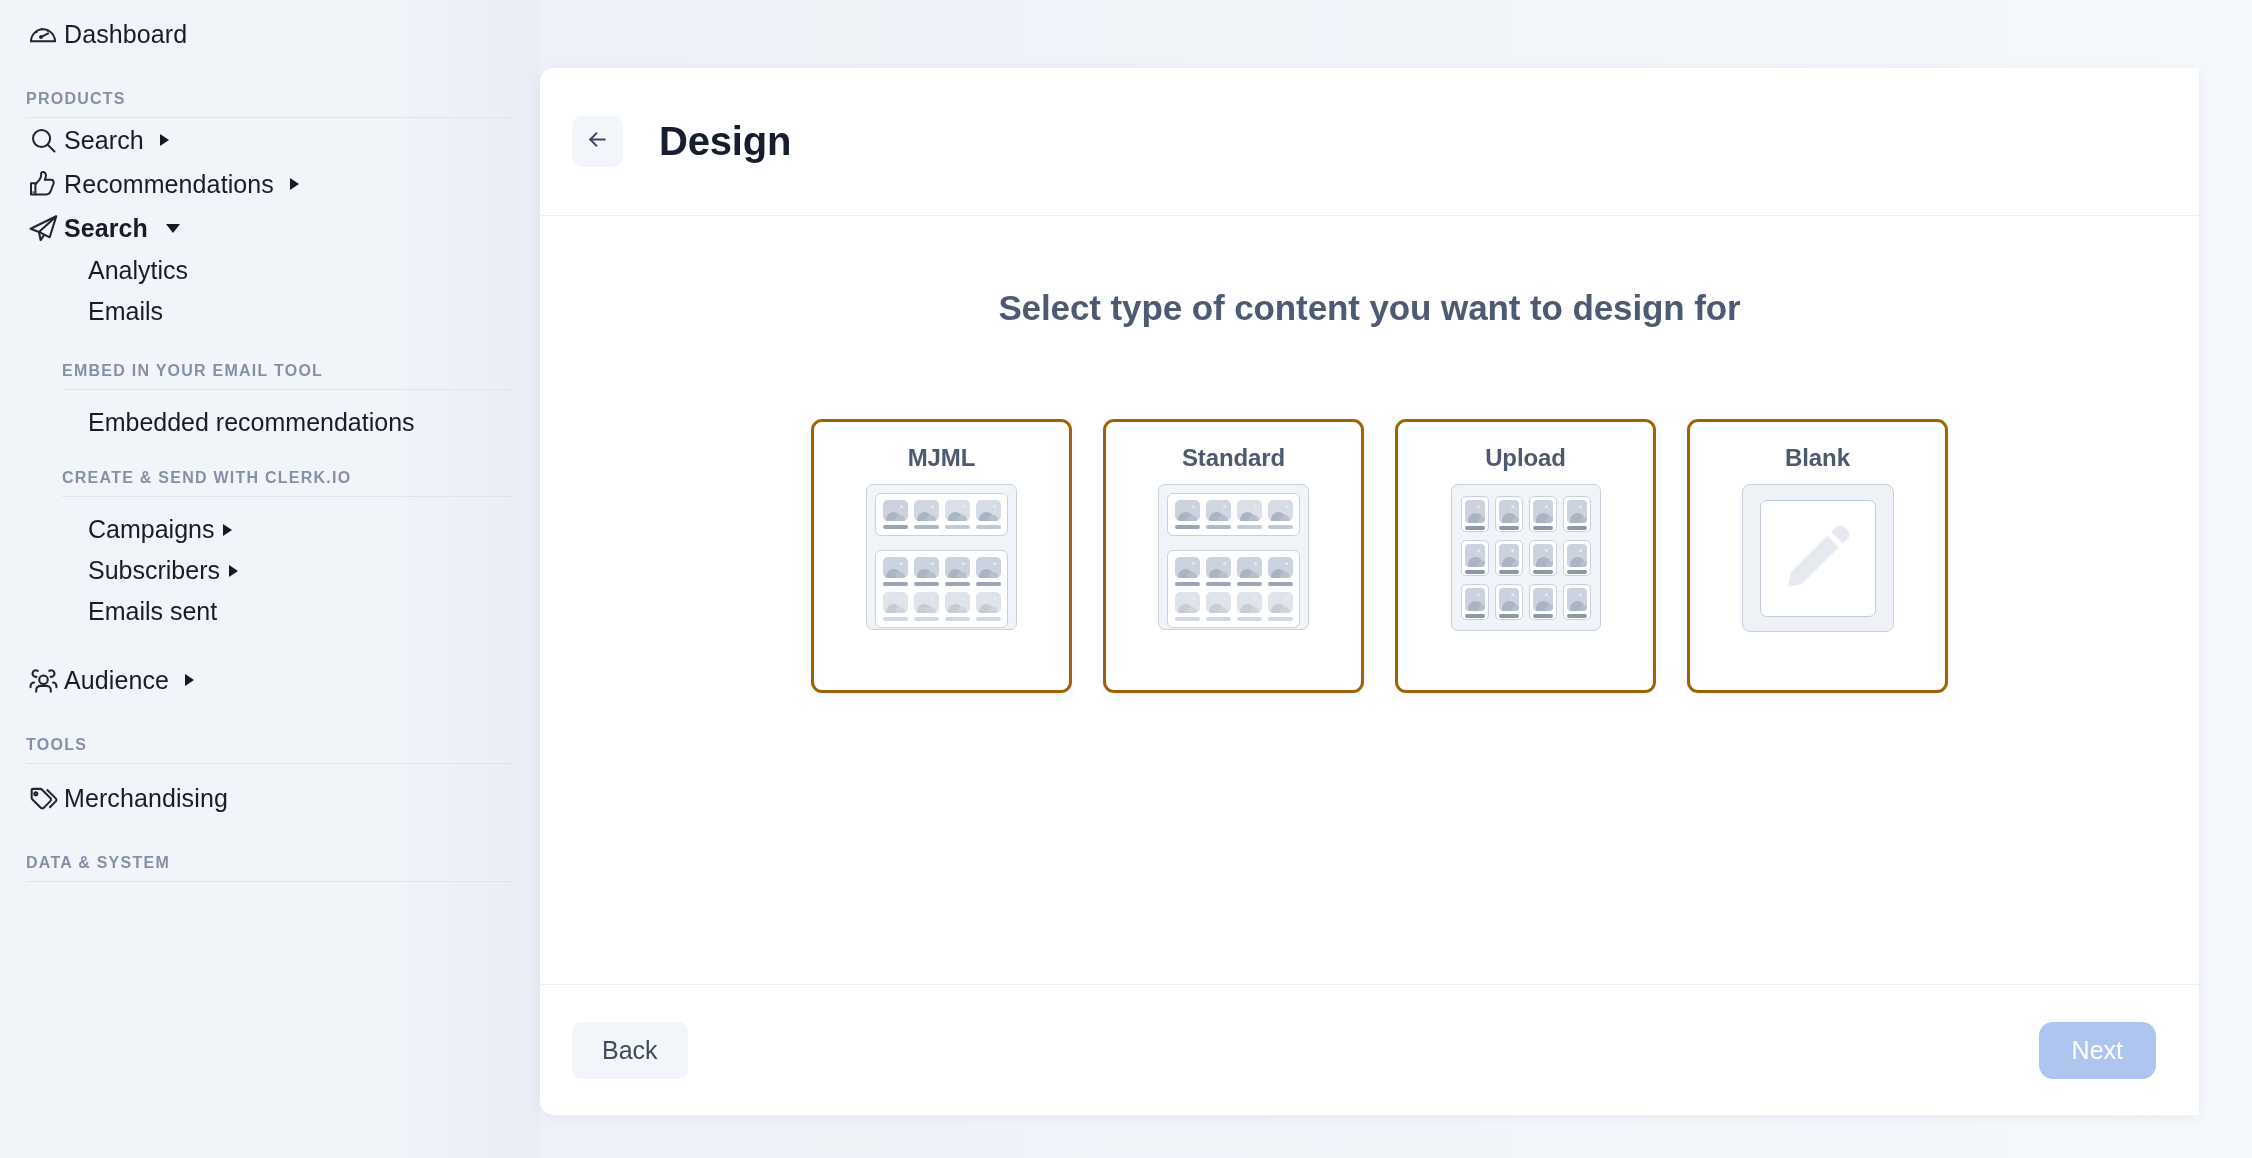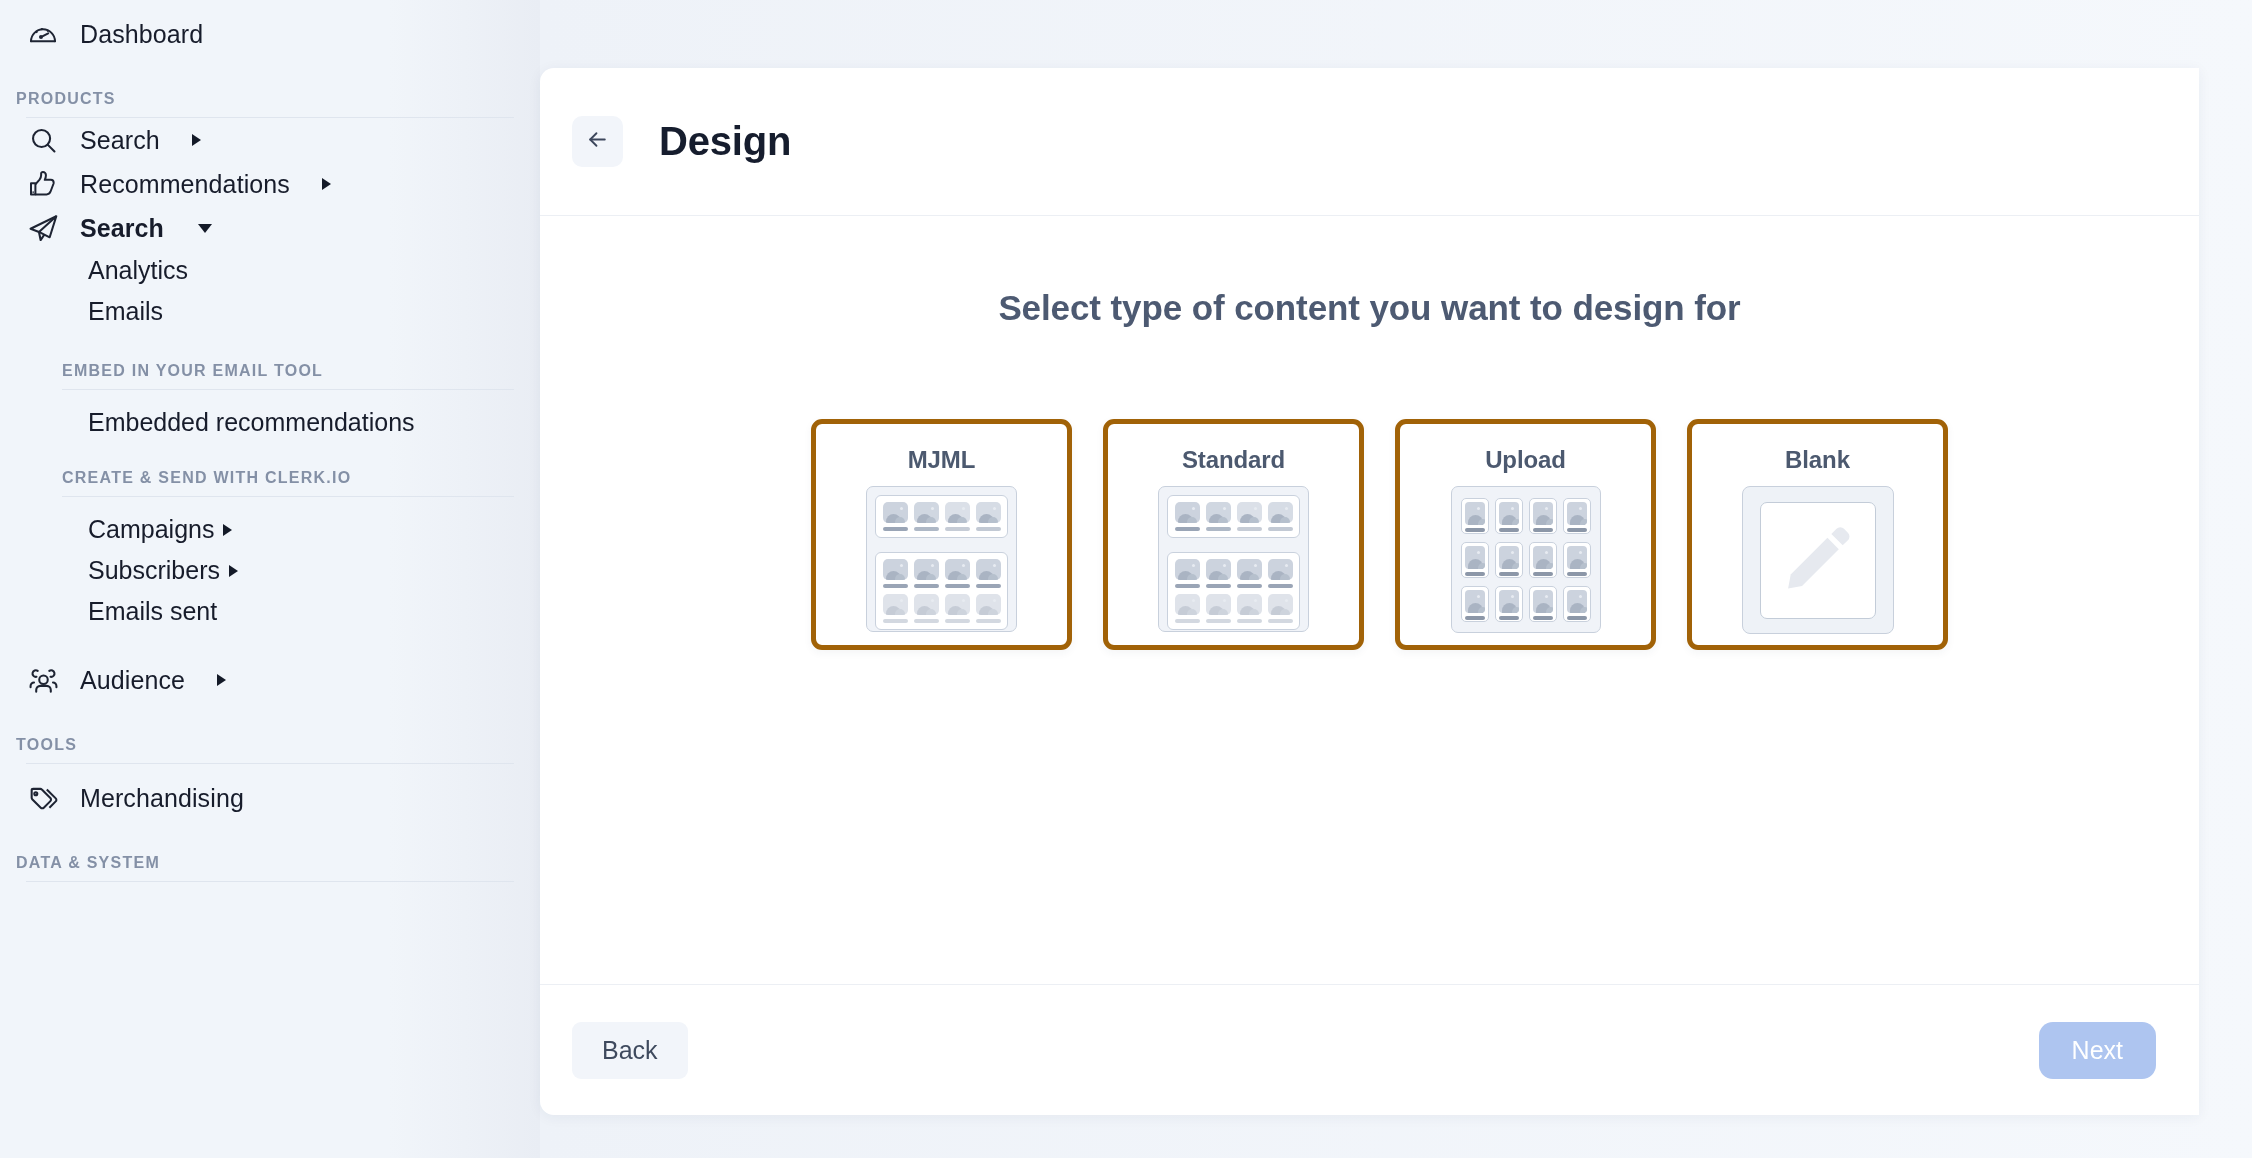--- a/index.html
+++ b/index.html
@@ -28,21 +28,21 @@
     padding: 0 0 0 0;
     position: relative;
     overflow: hidden;
   }
 
   .nav-row {
     display: flex;
     align-items: center;
     height: 44px;
     padding-left: 26px;
-    gap: 20px;
+    gap: 4px;
   }
 
   .nav-row .ico {
     width: 34px;
     height: 34px;
     flex: 0 0 34px;
     display: flex;
     align-items: center;
     justify-content: center;
     color: #1e2433;
@@ -71,21 +71,21 @@
     border-right: 7.5px solid transparent;
     margin-left: 14px;
     flex: 0 0 auto;
   }
 
   .section-head {
     font-size: 16px;
     font-weight: 700;
     letter-spacing: 1.25px;
     color: #8490a6;
-    padding-left: 16px;
+    padding-left: 26px;
   }
   .section-head.indented { padding-left: 62px; }
 
   .section-rule {
     height: 1px;
     background: #dfe5ee;
     margin: 9px 26px 0 26px;
   }
   .section-rule.indented { margin-left: 62px; }
 
@@ -171,23 +171,23 @@
 
   .cards {
     display: flex;
     gap: 31px;
     margin-top: 91px;
     padding-left: 20px;
   }
 
   .opt-card {
     width: 261px;
-    height: 231px;
+    height: 274px;
     background: #ffffff;
-    border: 5px solid #a16207;
+    border: 3px solid #a16207;
     border-radius: 11px;
     box-shadow: 0 3px 8px rgba(40,55,85,0.05);
     display: flex;
     flex-direction: column;
     align-items: center;
     cursor: pointer;
     overflow: hidden;
   }
 
   .opt-card-title {

